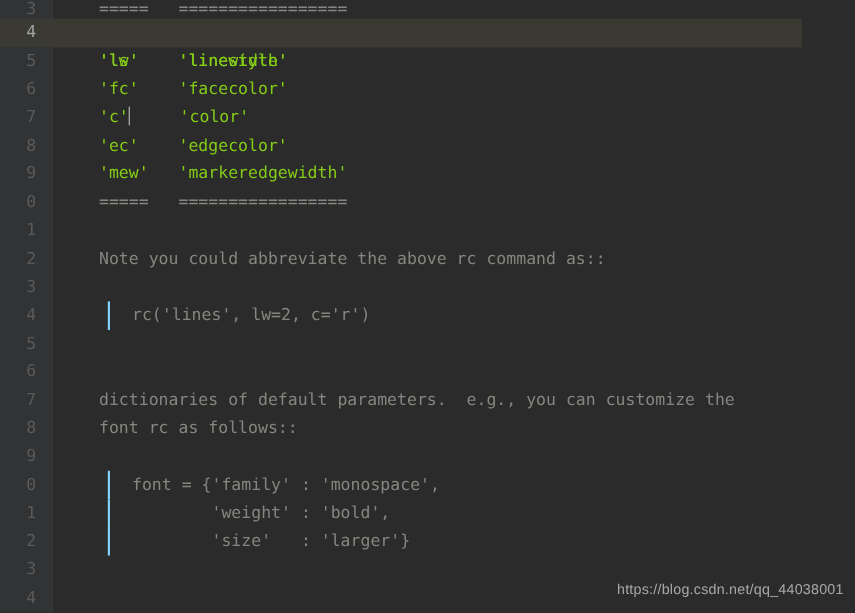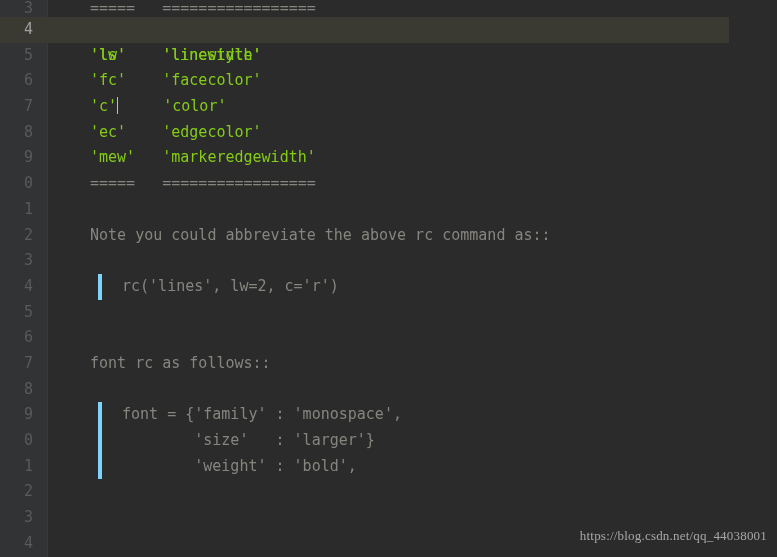--- a/index.html
+++ b/index.html
@@ -60,38 +60,38 @@
     height:25.7px;
     background:#3a3a32;
     z-index:0;
   }
   .code .cline > *{position:relative;z-index:1;}
   .gutter .gln.hl{background:#3a3a32;color:#a0a0a0;}
   .s{color:#84cc16;}    
   .txt{color:#86857f;}
   .block-bar{
     display:inline-block;
-    border-left:4px solid #7dd3fc;
+    border-left:2px solid #7dd3fc;
     height:25.7px;
     vertical-align:top;
     margin-left:8px;
     padding-left:20px;
   }
   .caret{
     display:inline-block;
     width:1px;height:17px;
     background:#bfbfbf;
     vertical-align:middle;
     margin:0 0 2px 0;
   }
   .watermark{
     position:absolute;
     right:10px;bottom:8px;
     color:#bdbdbd;
-    font-family:Liberation Serif, serif;
+    font-family:Liberation Sans, sans-serif;
     font-size:13px;
     letter-spacing:0.2px;
     opacity:0.85;
   }
 </style>
 </head>
 <body>
 
 <div class="editor">
   <div class="gutter" id="gutter">
@@ -126,21 +126,22 @@
       <div class="cline"><span class="s">'c'</span><span class="caret"></span><span class="s"></span><span>     </span><span class="s">'color'</span></div>
       <div class="cline"><span class="s">'ec'</span><span>    </span><span class="s">'edgecolor'</span></div>
       <div class="cline"><span class="s">'mew'</span><span>   </span><span class="s">'markeredgewidth'</span></div>
       <div class="cline"><span class="txt">=====</span><span>   </span><span class="txt">=================</span></div>
       <div class="cline"><span>&nbsp;</span></div>
       <div class="cline"><span class="txt">Note you could abbreviate the above rc command as::</span></div>
       <div class="cline"><span>&nbsp;</span></div>
       <div class="cline"><span class="block-bar txt">rc('lines', lw=2, c='r')</span></div>
       <div class="cline"><span>&nbsp;</span></div>
       <div class="cline"><span>&nbsp;</span></div>
+      <div class="cline"><span class="txt">dictionaries of default parameters.  e.g., you can customize the</span></div>
       <div class="cline"><span class="txt">font rc as follows::</span></div>
       <div class="cline"><span>&nbsp;</span></div>
       <div class="cline"><span class="block-bar txt">font = {'family' : 'monospace',</span></div>
+      <div class="cline"><span class="block-bar txt">        'weight' : 'bold',</span></div>
       <div class="cline"><span class="block-bar txt">        'size'   : 'larger'}</span></div>
-      <div class="cline"><span class="block-bar txt">        'weight' : 'bold',</span></div>
     </div>
 </div>
 
 <div class="watermark">https://blog.csdn.net/qq_44038001</div>
 
 </body></html>

